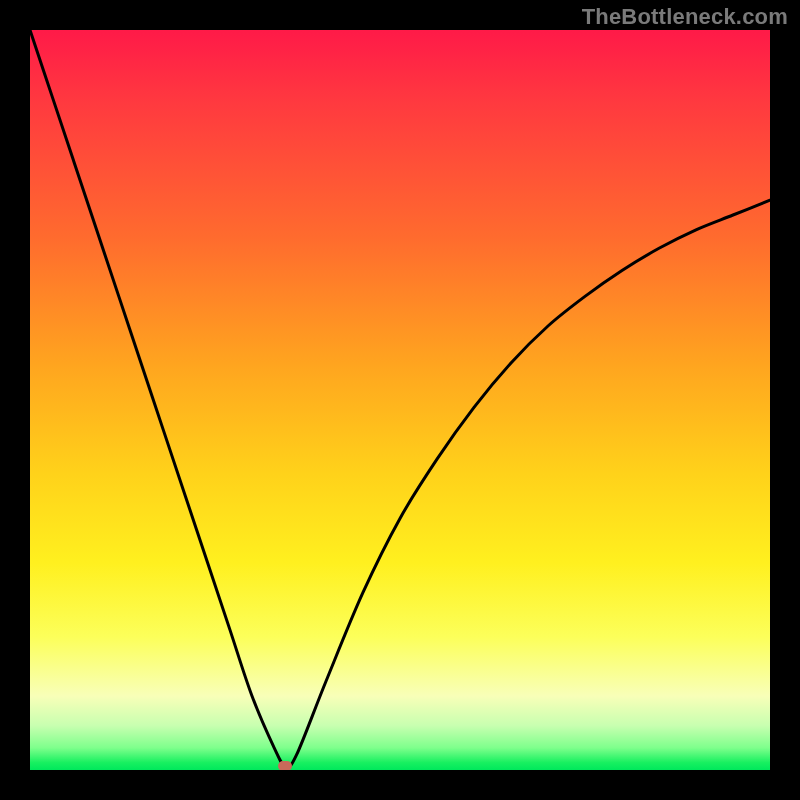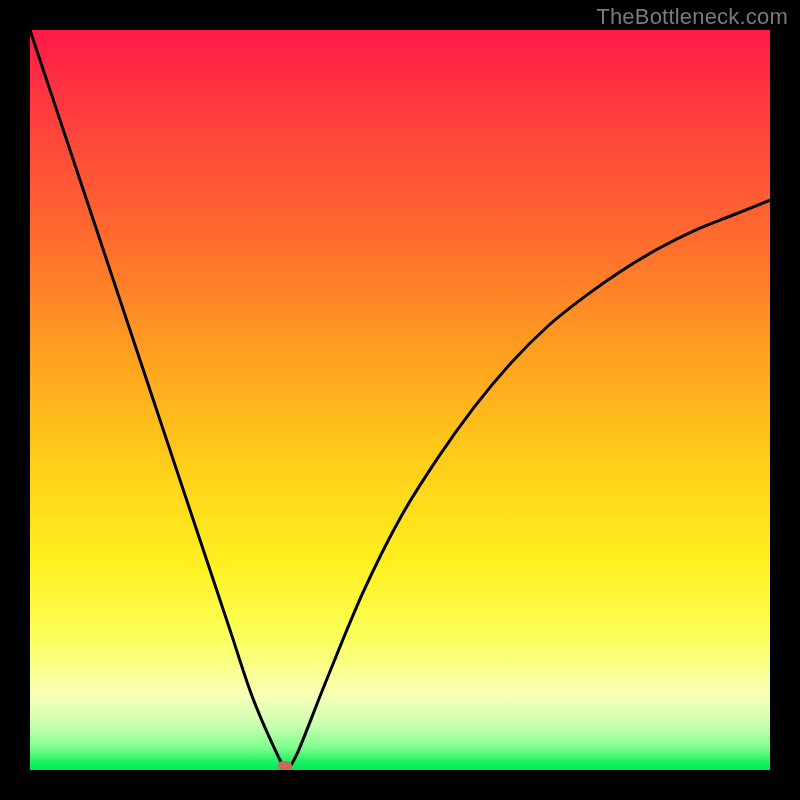--- a/index.html
+++ b/index.html
@@ -18,21 +18,21 @@
     width: 800px;
     height: 800px;
     background: #000;
   }
   .watermark {
     position: absolute;
     top: 4px;
     right: 12px;
     color: #7a7a7a;
     font-size: 22px;
-    font-weight: 400;
+    font-weight: 700;
     letter-spacing: 0.2px;
     user-select: none;
   }
   .plot-area {
     position: absolute;
     left: 30px;
     top: 30px;
     width: 740px;
     height: 740px;
     overflow: hidden;

